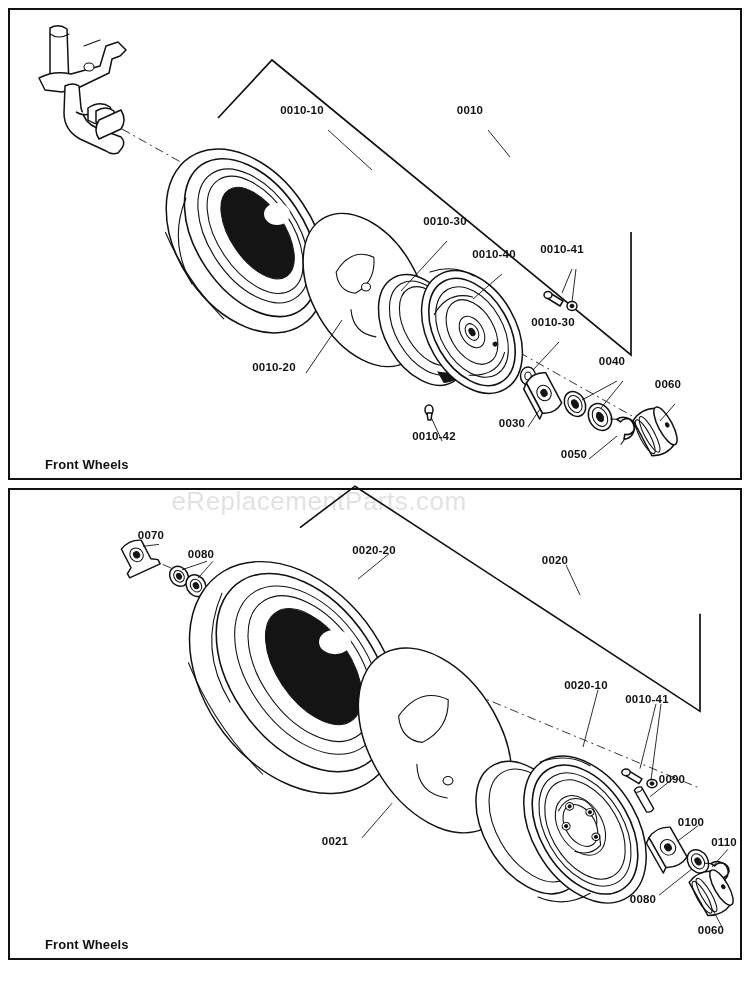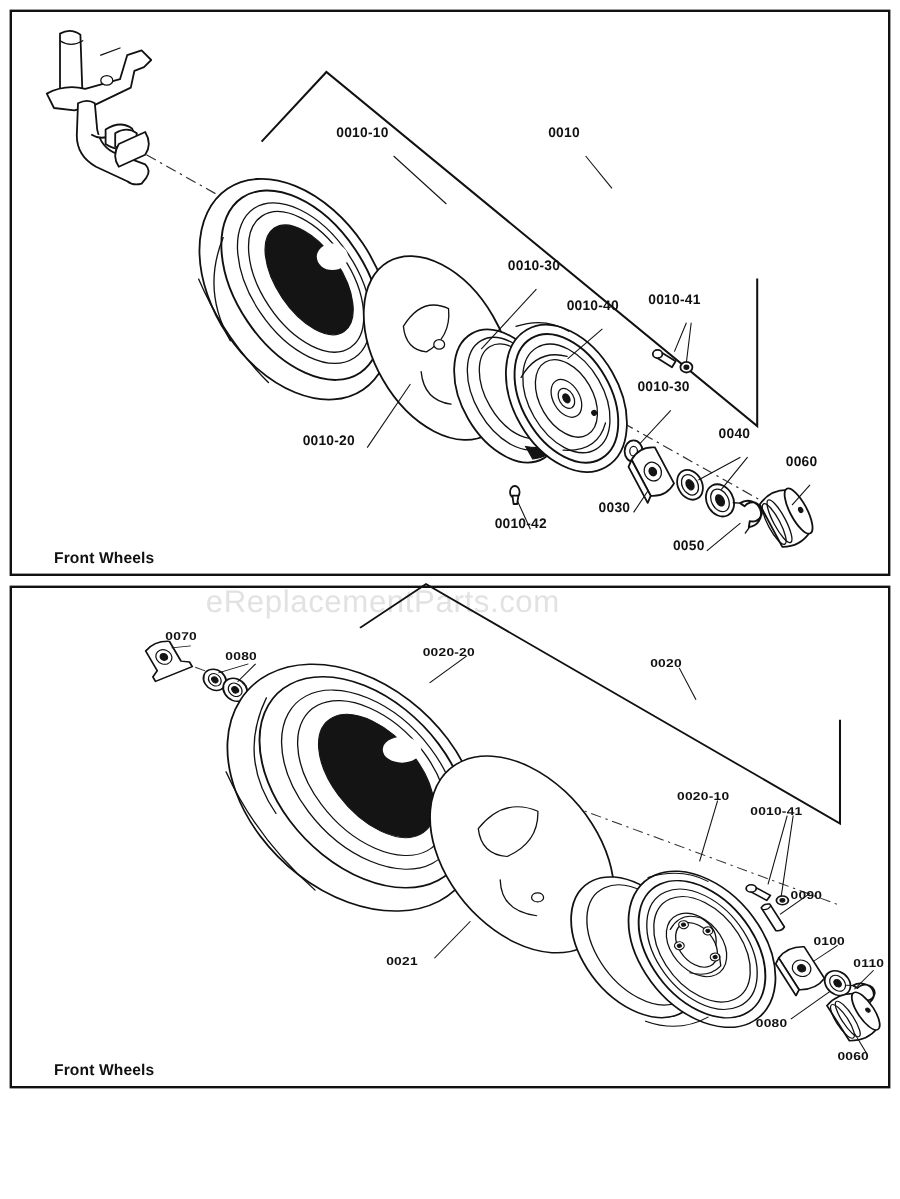--- a/index.html
+++ b/index.html
@@ -1,20 +1,20 @@
 <!DOCTYPE html>
 <html><head>
 <meta charset="utf-8">
 <style>
   html,body{margin:0;padding:0;background:#ffffff;}
   body{width:750px;height:999px;font-family:"Liberation Sans",sans-serif;overflow:hidden;}
   #root{position:relative;width:750px;height:999px;background:#fff;}
   .panel{position:absolute;left:8px;width:734px;border:2px solid #111;background:transparent;box-sizing:border-box;}
   #panel-front{top:8px;height:472px;}
-  #panel-rear{top:488px;height:419px;}
+  #panel-rear{top:488px;height:472px;}
   .panel-caption{position:absolute;left:12px;bottom:6px;font-size:13px;font-weight:bold;color:#111;letter-spacing:.1px;padding-left:23px;}
   .svgwrap{position:absolute;inset:0;}
   svg{display:block;width:100%;height:100%;overflow:visible;}
   .ln{fill:none;stroke:#111;stroke-width:1.6;stroke-linecap:round;stroke-linejoin:round;}
   .ln-t{fill:none;stroke:#111;stroke-width:1.1;stroke-linecap:round;stroke-linejoin:round;}
   .fillw{fill:#ffffff;stroke:#111;stroke-width:1.5;stroke-linejoin:round;}
   .fillw-t{fill:#ffffff;stroke:#111;stroke-width:1.05;stroke-linejoin:round;}
   .fillk{fill:#141414;stroke:#141414;stroke-width:1;}
   .leader{fill:none;stroke:#111;stroke-width:0.9;}
   .bracket{fill:none;stroke:#111;stroke-width:1.7;stroke-linejoin:miter;}

